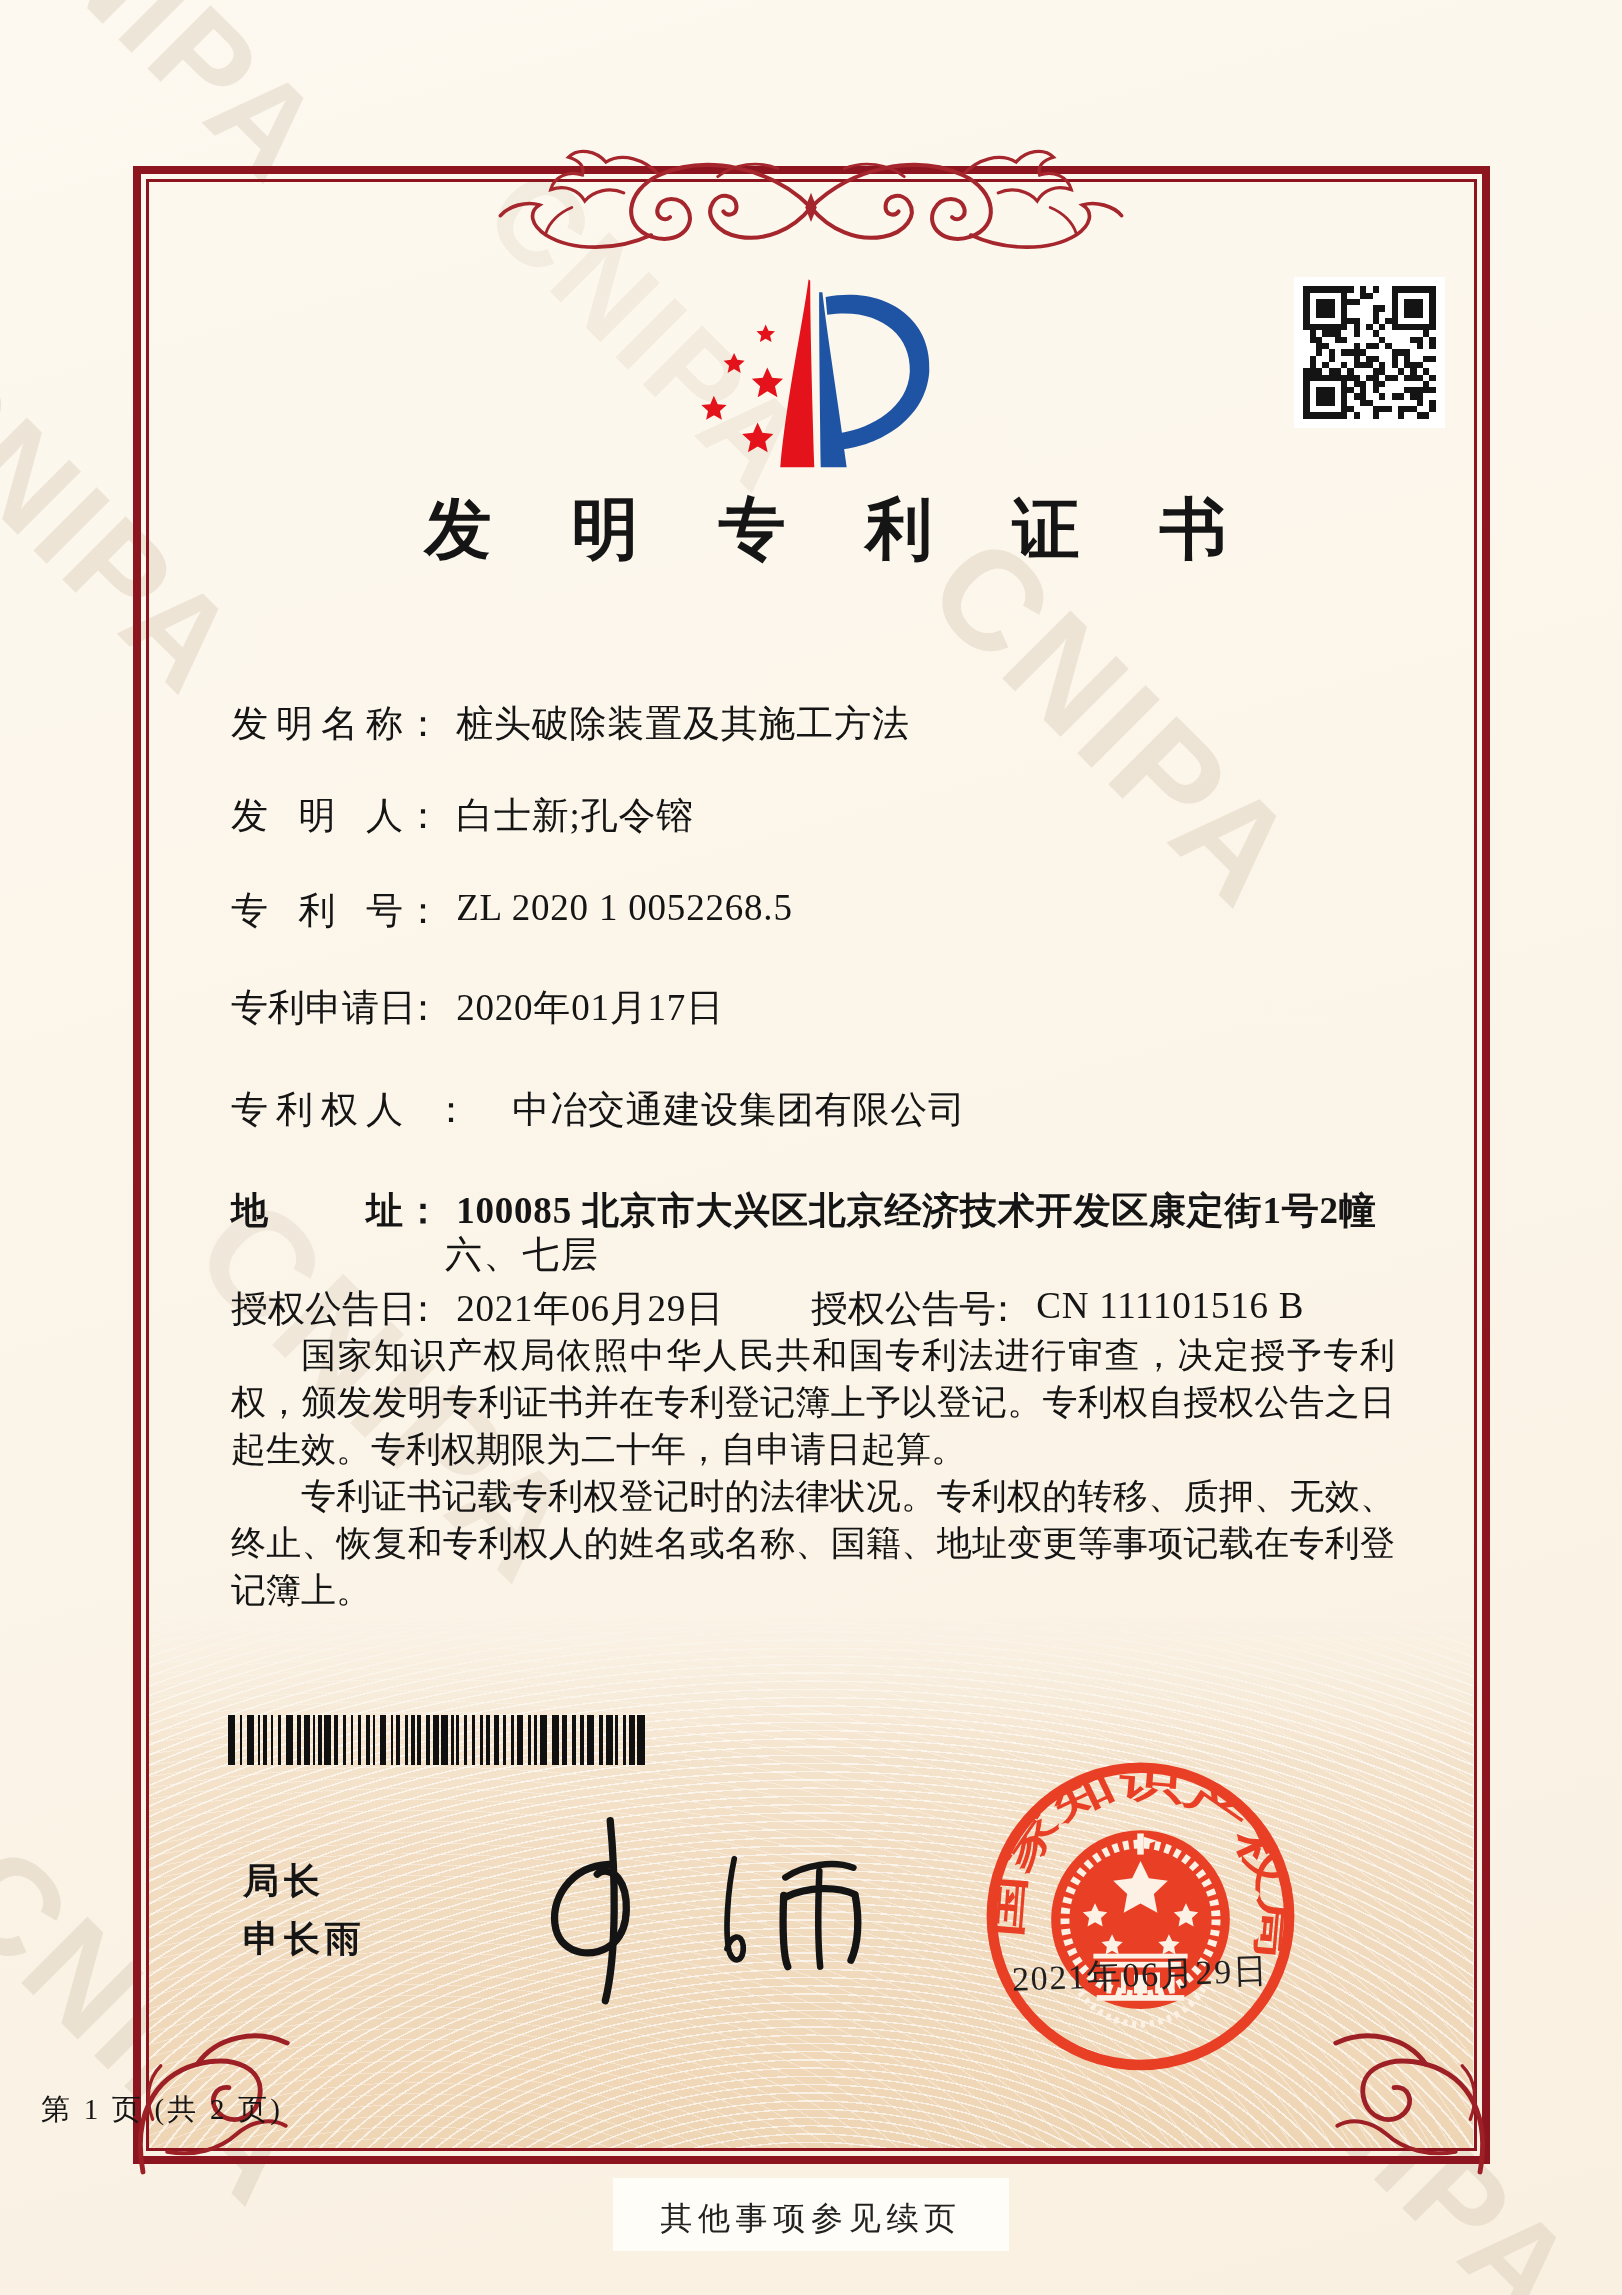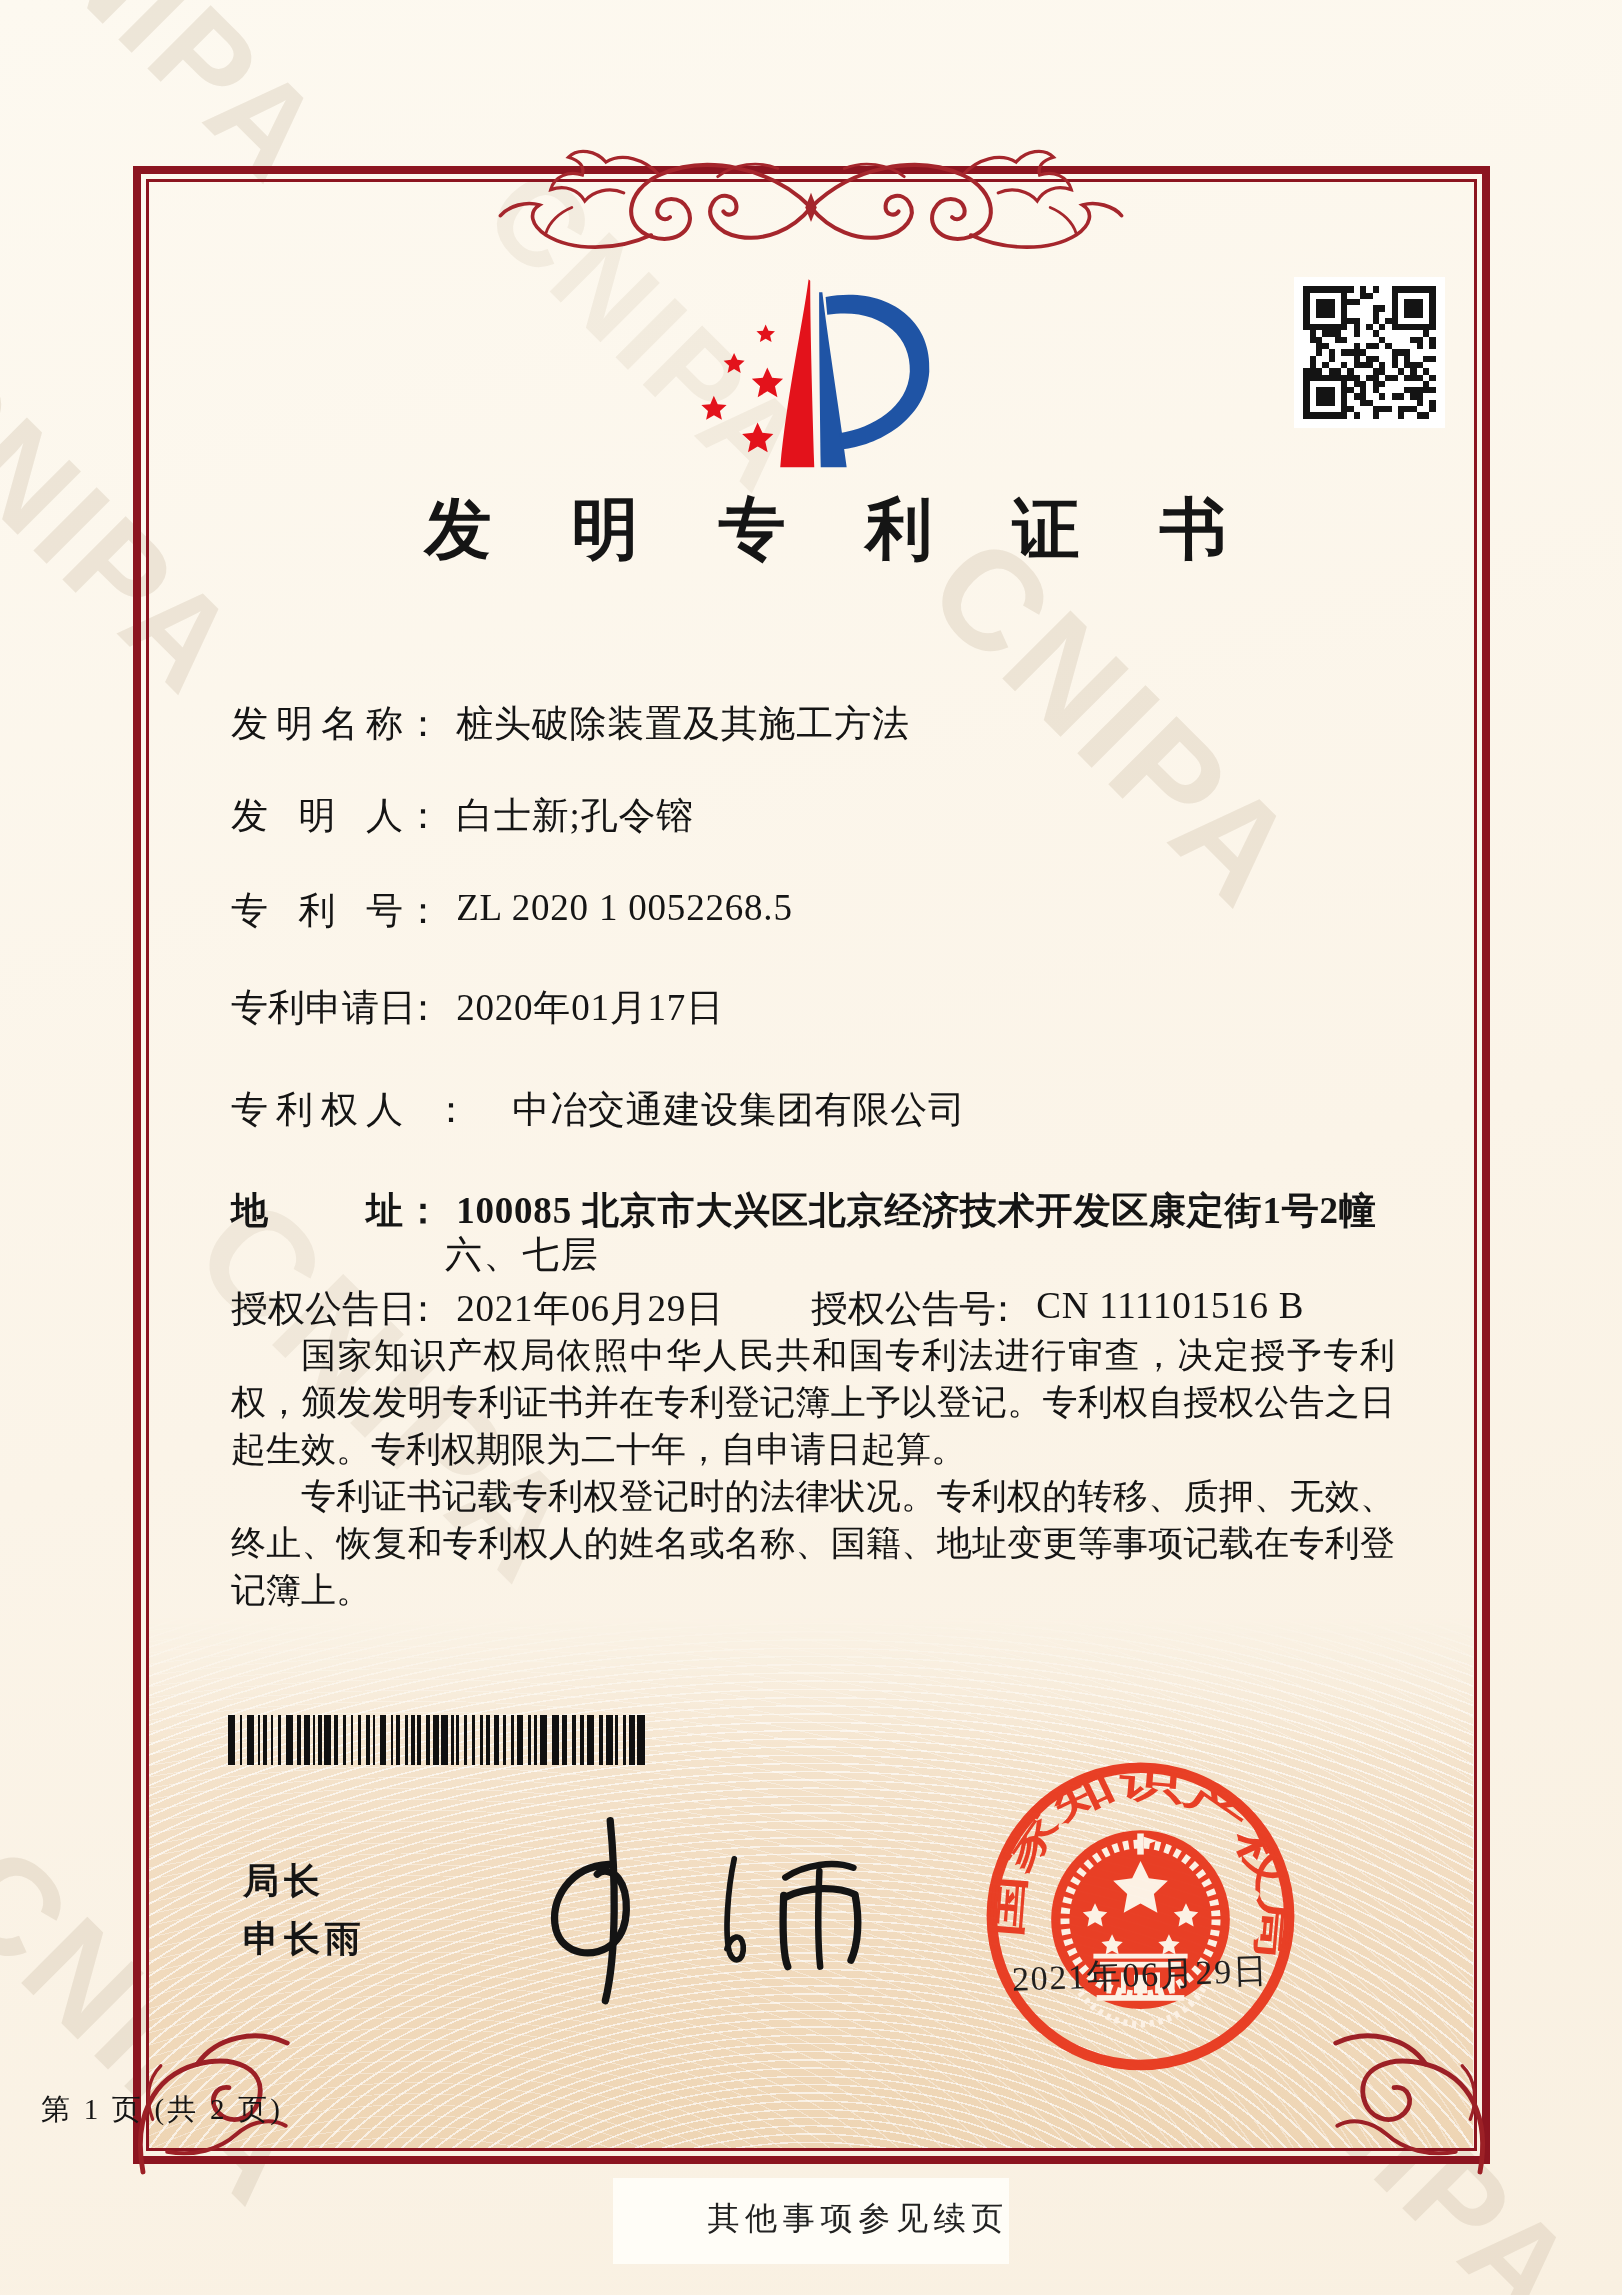--- a/index.html
+++ b/index.html
@@ -36,22 +36,22 @@
   .fval{margin-left:11.4px;letter-spacing:0.8px;}
   .addr2{position:absolute;left:445px;top:1230px;font-size:37px;letter-spacing:1.6px;}
   .grant-right{position:absolute;left:811px;top:1284px;font-size:37px;display:flex;white-space:nowrap;}
   
   .body-text{position:absolute;left:231px;top:1332px;width:1164px;font-size:35px;
              line-height:47px;text-align:justify;}
   .body-text p{margin:0;text-indent:70px;}
   .sig-label{left:243px;font-size:36px;font-family:"Liberation Sans","DejaVu Sans",sans-serif;
              font-weight:600;letter-spacing:4.9px;}
   .pageinfo{left:41px;width:1461px;top:2090px;text-align:left;font-size:29px;letter-spacing:3.2px;}
-  .footer-box{left:613px;top:2178px;width:396px;height:86px;background:#fffdf7;
-              text-align:right;line-height:81px;font-size:32px;letter-spacing:5.7px;color:#222;}
+  .footer-box{left:613px;top:2178px;width:396px;height:73px;background:#fffdf7;
+              text-align:center;line-height:81px;font-size:32px;letter-spacing:5.7px;color:#222;}
   .seal-wrap{left:978px;top:1749px;width:325px;height:359px;opacity:0.96;}
   svg{display:block;}
 </style>
 </head>
 <body>
 <div id="page">
 
   <div class="wm" style="left:-57px;top:-65px;">CNIPA</div>
   <div class="wm" style="left:1452px;top:-97px;">CNIPA</div>
   <div class="wm" style="left:-142px;top:446px;">CNIPA</div>

